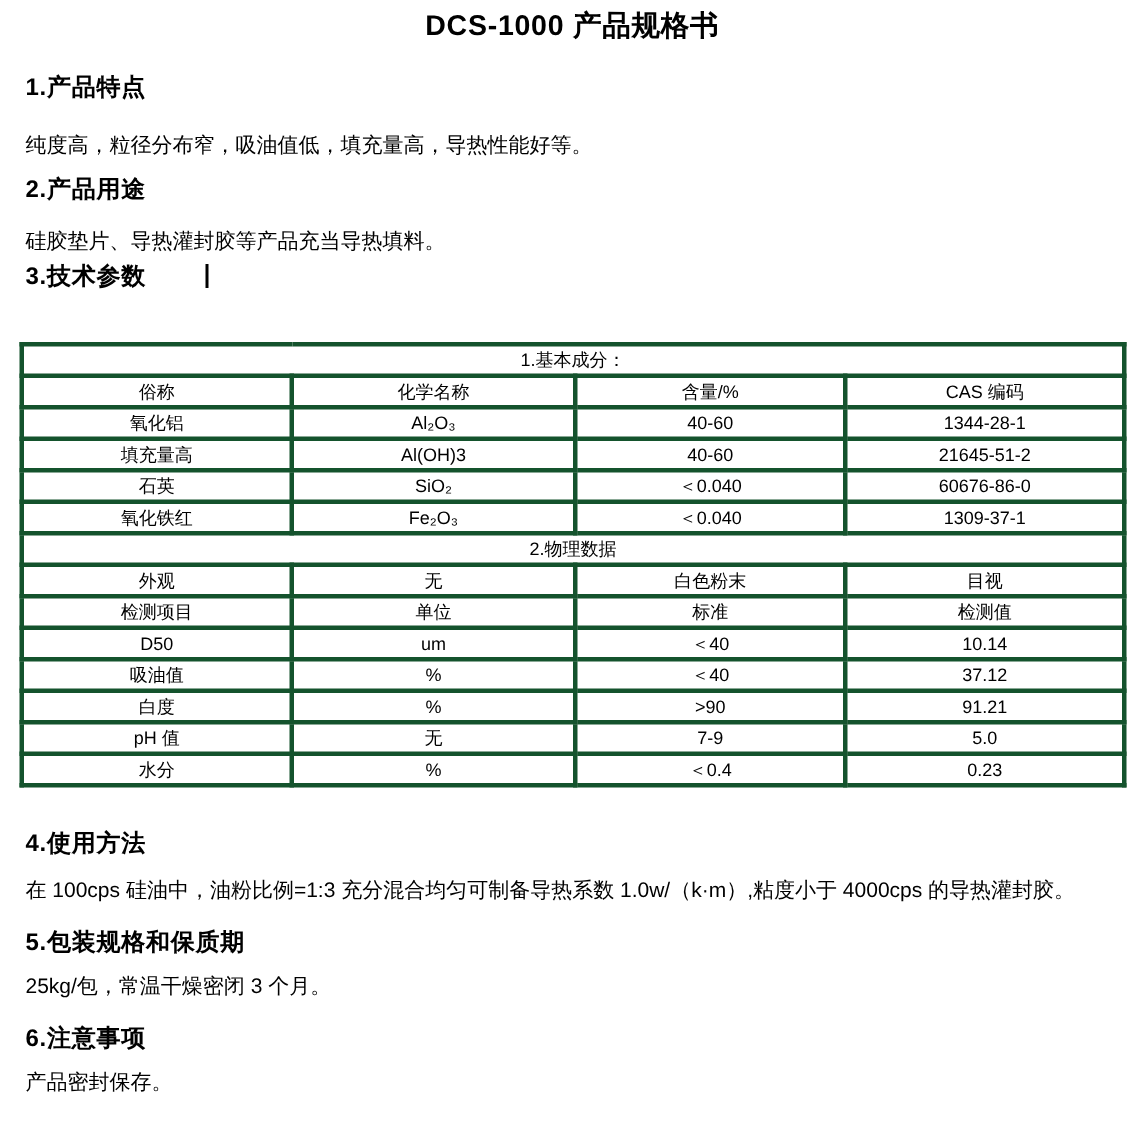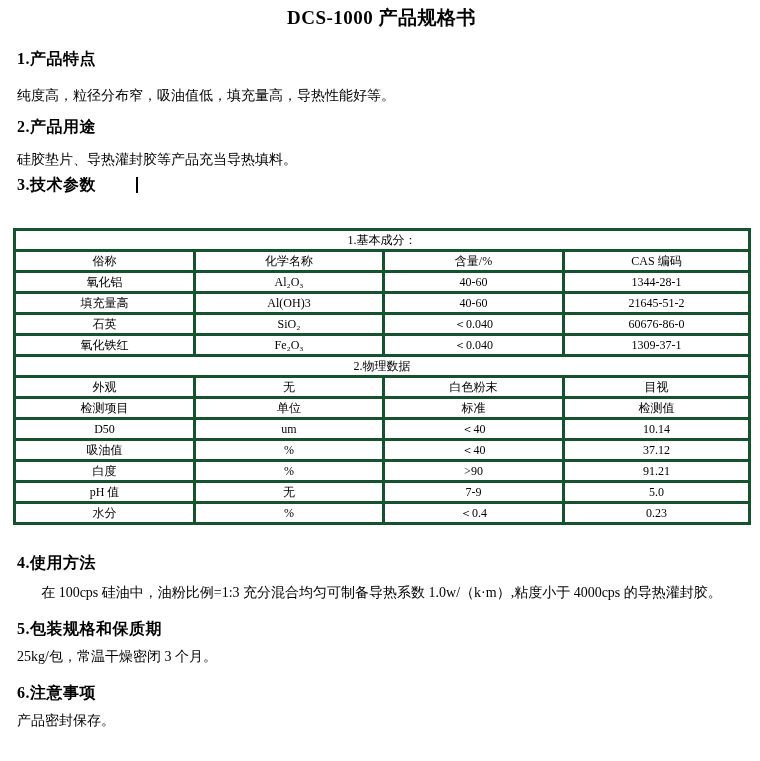--- a/index.html
+++ b/index.html
@@ -8,21 +8,20 @@
     width: 760px; height: 761px;
     overflow: hidden;
     font-family: "Liberation Sans", "DejaVu Sans", sans-serif;
     color: #000;
   }
   .page {
     width: 760px; height: 761px;
     padding: 6px 14px 0 17px;
     background: #fff;
     position: relative;
-    font-family: Liberation Serif, serif;
   }
   .doc-title {
     text-align: center;
     font-size: 19px;
     font-weight: 700;
     line-height: 24px;
     letter-spacing: 0.5px;
   }
   .h {
     font-size: 16px;
@@ -59,21 +58,21 @@
     height: 21px;
     text-align: center;
     vertical-align: middle;
     font-size: 12px;
     line-height: 16px;
     padding: 0 2px;
     white-space: nowrap;
     overflow: hidden;
   }
   .h4 { margin-top: 29px; }
-  .p4 { margin-top: 10px; text-align: center; }
+  .p4 { margin-top: 10px; }
   .h5 { margin-top: 15px; }
   .p5 { margin-top: 8px; }
   .h6 { margin-top: 15px; }
   .p6 { margin-top: 8px; }
 </style>
 </head>
 <body>
 
 <div class="page">
 

